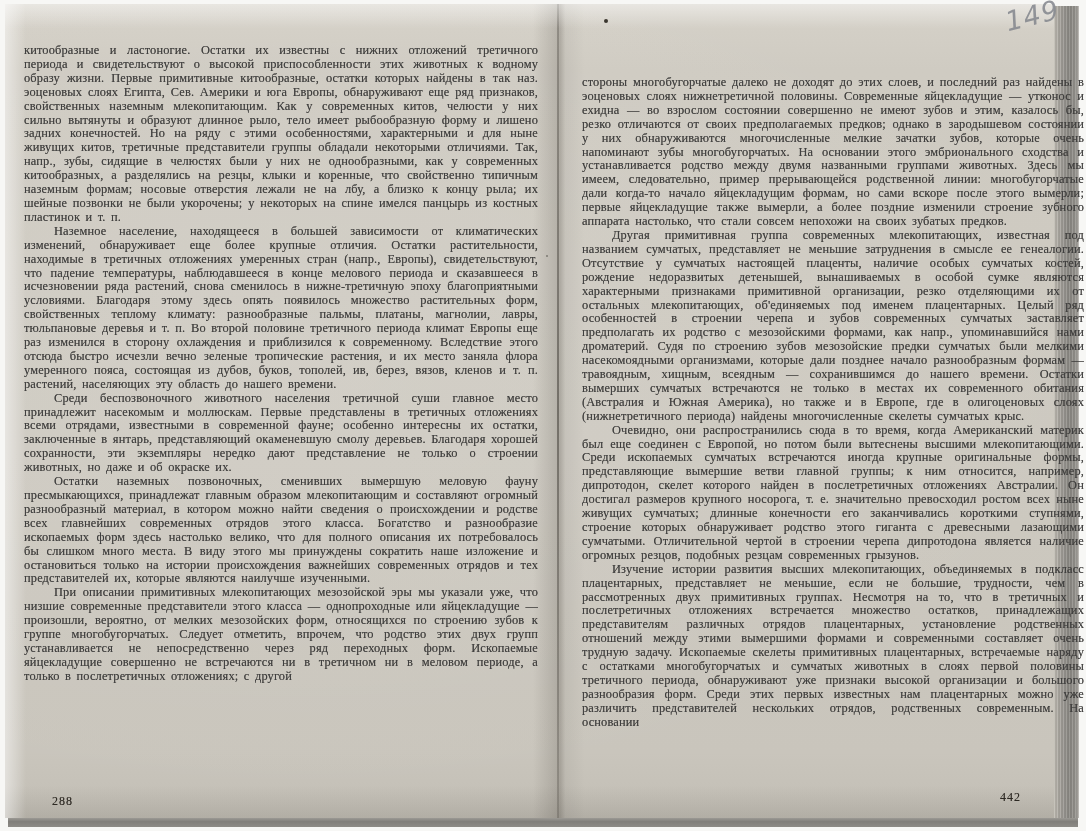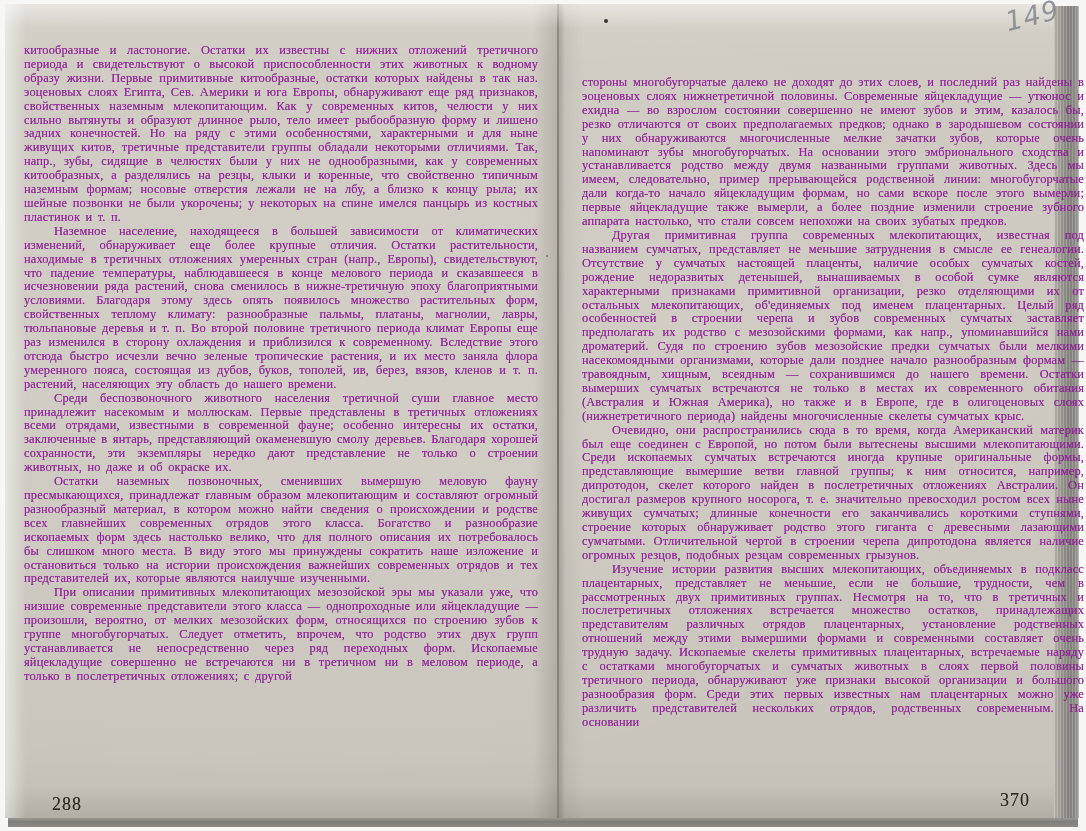--- a/index.html
+++ b/index.html
@@ -42,32 +42,32 @@
       linear-gradient(90deg,#c2beb5 0%,#a3a09a 30%,#8d8b86 60%,#97948f 85%,#b7b4af 100%);
   }
   
   #bottom-edge{
     position:absolute;left:8px;top:818px;width:1070px;height:9px;
     background:linear-gradient(180deg,#9b9994 0%,#807e7a 40%,#8d8b86 100%);
   }
   
   .text-col{
     position:absolute;top:44px;height:766px;overflow:hidden;
-    color:#a21caf;
+    color:#404040;
     font-size:12.4px;line-height:13.9px;
     text-align:justify;
     letter-spacing:0.15px;word-spacing:2.2px;
     text-shadow:0 0 0.5px rgba(45,40,33,0.55);
   }
   #left-col{left:24px;width:514px;}
   #right-col{left:582px;top:40px;width:502px;margin-top:36px;}
   .text-col p{margin:0;text-indent:30px;}
   .text-col p.no-indent{text-indent:0;}
   .pagenum{
-    position:absolute;color:#2d2923;font-size:18px;letter-spacing:1px;
+    position:absolute;color:#2d2923;font-size:12px;letter-spacing:1px;
     text-shadow:0 0 0.5px rgba(45,40,33,0.5);
   }
   #pagenum-left{left:52px;top:794px;}
   #pagenum-right{left:1000px;top:790px;}
   
   #folio{
     position:absolute;right:26px;top:0px;
     font-family:"DejaVu Sans",sans-serif;font-style:italic;
     font-size:27px;color:#83868d;opacity:0.85;
     transform:rotate(-14deg);letter-spacing:1px;
@@ -99,20 +99,20 @@
       <p>При описании примитивных млекопитающих мезозойской эры мы указали уже, что низшие современные представители этого класса — однопроходные или яйцекладущие — произошли, вероятно, от мелких мезозойских форм, относящихся по строению зубов к группе многобугорчатых. Следует отметить, впрочем, что родство этих двух групп устанавливается не непосредственно через ряд переходных форм. Ископаемые яйцекладущие совершенно не встречаются ни в третичном ни в меловом периоде, а только в послетретичных отложениях; с другой</p>
     </div>
   <div id="right-col" class="text-col">
       <p class="no-indent">стороны многобугорчатые далеко не доходят до этих слоев, и последний раз найдены в эоценовых слоях нижнетретичной половины. Современные яйцекладущие — утконос и ехидна — во взрослом состоянии совершенно не имеют зубов и этим, казалось бы, резко отличаются от своих предполагаемых предков; однако в зародышевом состоянии у них обнаруживаются многочисленные мелкие зачатки зубов, которые очень напоминают зубы многобугорчатых. На основании этого эмбрионального сходства и устанавливается родство между двумя названными группами животных. Здесь мы имеем, следовательно, пример прерывающейся родственной линии: многобугорчатые дали когда-то начало яйцекладущим формам, но сами вскоре после этого вымерли; первые яйцекладущие также вымерли, а более поздние изменили строение зубного аппарата настолько, что стали совсем непохожи на своих зубатых предков.</p>
       <p>Другая примитивная группа современных млекопитающих, известная под названием сумчатых, представляет не меньшие затруднения в смысле ее генеалогии. Отсутствие у сумчатых настоящей плаценты, наличие особых сумчатых костей, рождение недоразвитых детенышей, вынашиваемых в особой сумке являются характерными признаками примитивной организации, резко отделяющими их от остальных млекопитающих, об'единяемых под именем плацентарных. Целый ряд особенностей в строении черепа и зубов современных сумчатых заставляет предполагать их родство с мезозойскими формами, как напр., упоминавшийся нами дроматерий. Судя по строению зубов мезозойские предки сумчатых были мелкими насекомоядными организмами, которые дали позднее начало разнообразным формам — травоядным, хищным, всеядным — сохранившимся до нашего времени. Остатки вымерших сумчатых встречаются не только в местах их современного обитания (Австралия и Южная Америка), но также и в Европе, где в олигоценовых слоях (нижнетретичного периода) найдены многочисленные скелеты сумчатых крыс.</p>
       <p>Очевидно, они распространились сюда в то время, когда Американский материк был еще соединен с Европой, но потом были вытеснены высшими млекопитающими. Среди ископаемых сумчатых встречаются иногда крупные оригинальные формы, представляющие вымершие ветви главной группы; к ним относится, например, дипротодон, скелет которого найден в послетретичных отложениях Австралии. Он достигал размеров крупного носорога, т. е. значительно превосходил ростом всех ныне живущих сумчатых; длинные конечности его заканчивались короткими ступнями, строение которых обнаруживает родство этого гиганта с древесными лазающими сумчатыми. Отличительной чертой в строении черепа дипротодона является наличие огромных резцов, подобных резцам современных грызунов.</p>
       <p>Изучение истории развития высших млекопитающих, объединяемых в подкласс плацентарных, представляет не меньшие, если не большие, трудности, чем в рассмотренных двух примитивных группах. Несмотря на то, что в третичных и послетретичных отложениях встречается множество остатков, принадлежащих представителям различных отрядов плацентарных, установление родственных отношений между этими вымершими формами и современными составляет очень трудную задачу. Ископаемые скелеты примитивных плацентарных, встречаемые наряду с остатками многобугорчатых и сумчатых животных в слоях первой половины третичного периода, обнаруживают уже признаки высокой организации и большого разнообразия форм. Среди этих первых известных нам плацентарных можно уже различить представителей нескольких отрядов, родственных современным. На основании</p>
     </div>
 
   <div id="pagenum-left" class="pagenum">288</div>
-  <div id="pagenum-right" class="pagenum">370</div>
+  <div id="pagenum-right" class="pagenum">442</div>
 
   <div id="folio">149</div>
 
   <div class="speck s1"></div>
   <div class="speck s2"></div>
   <div class="speck s3"></div>
 </div>
 
 </body></html>

